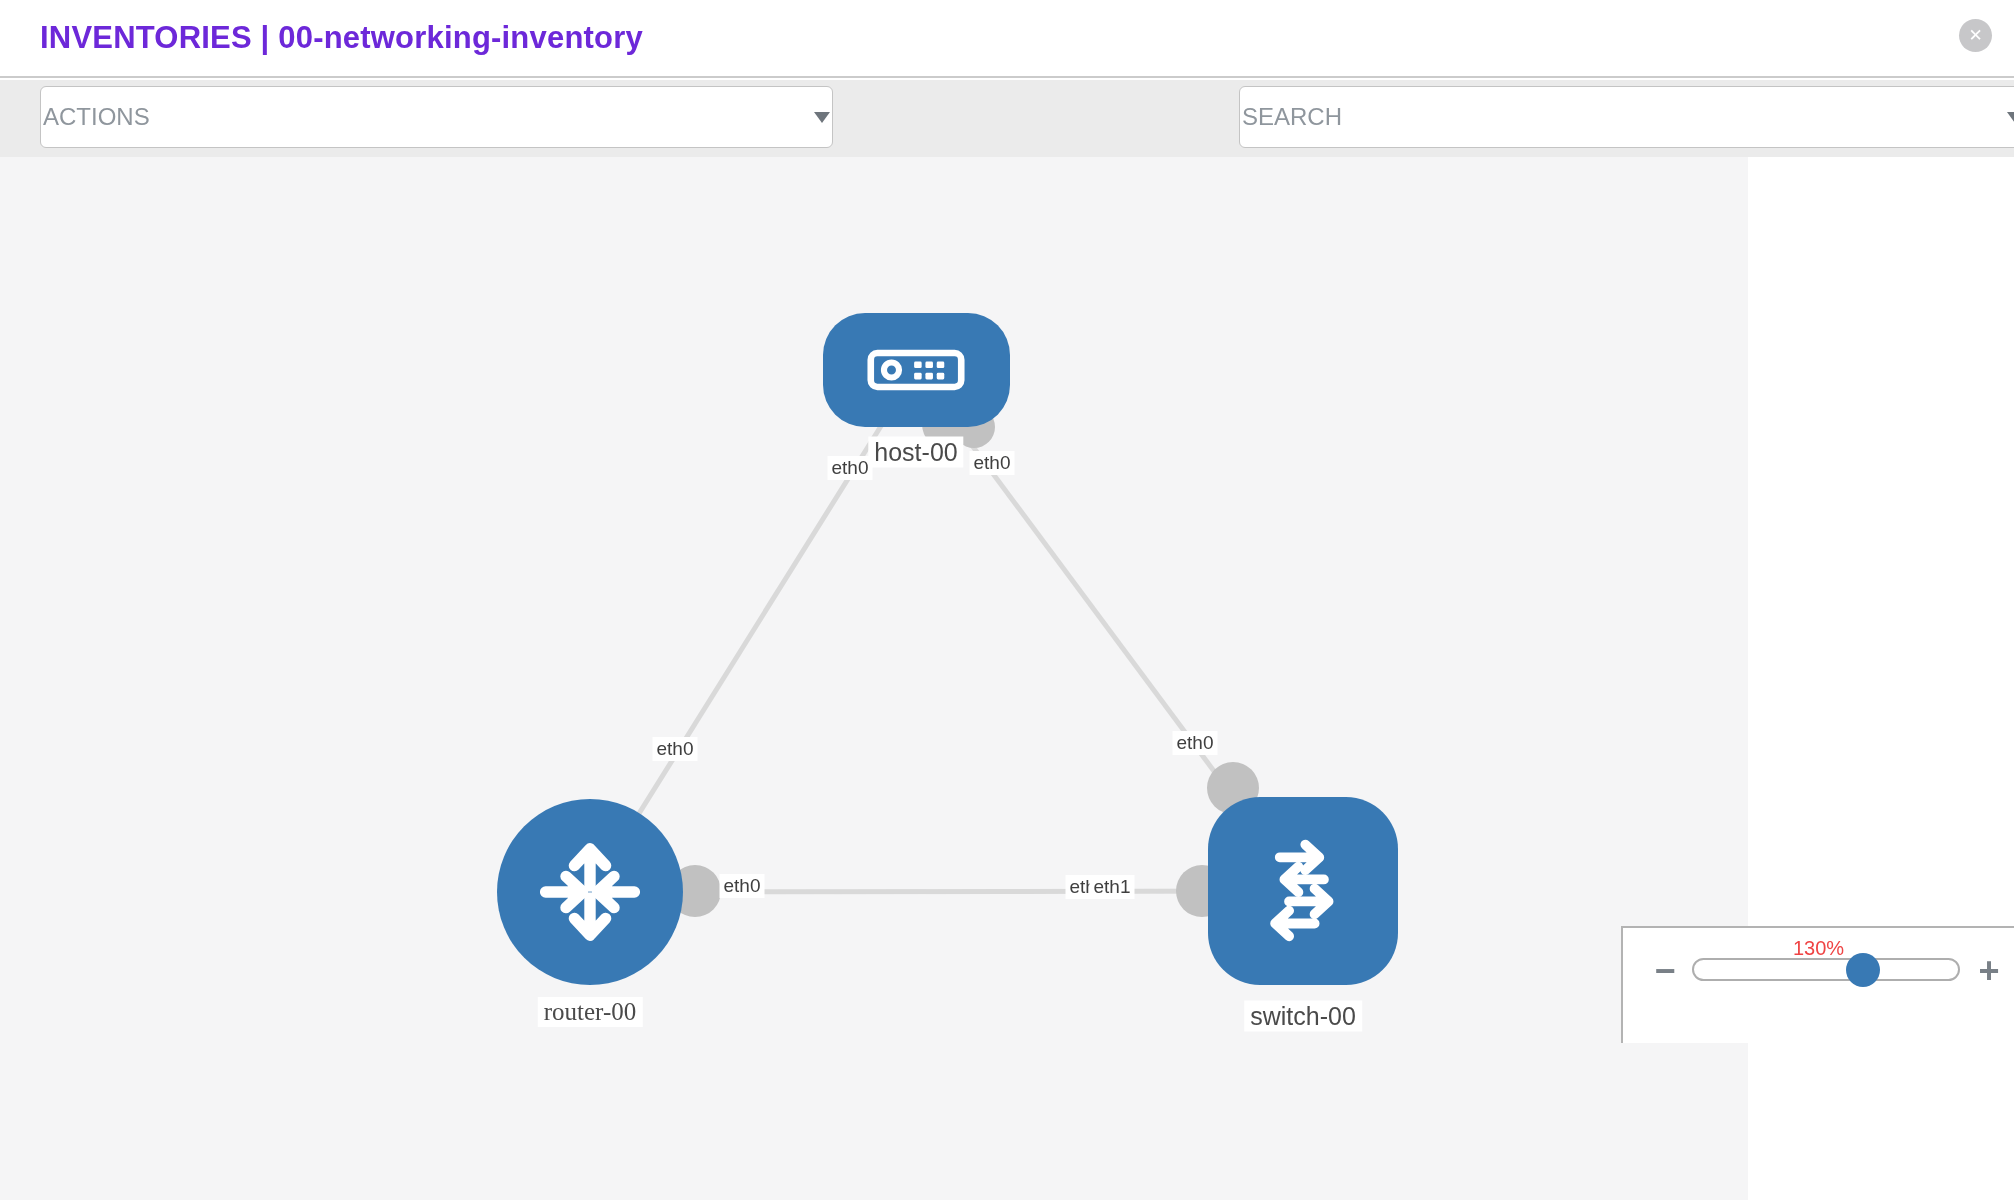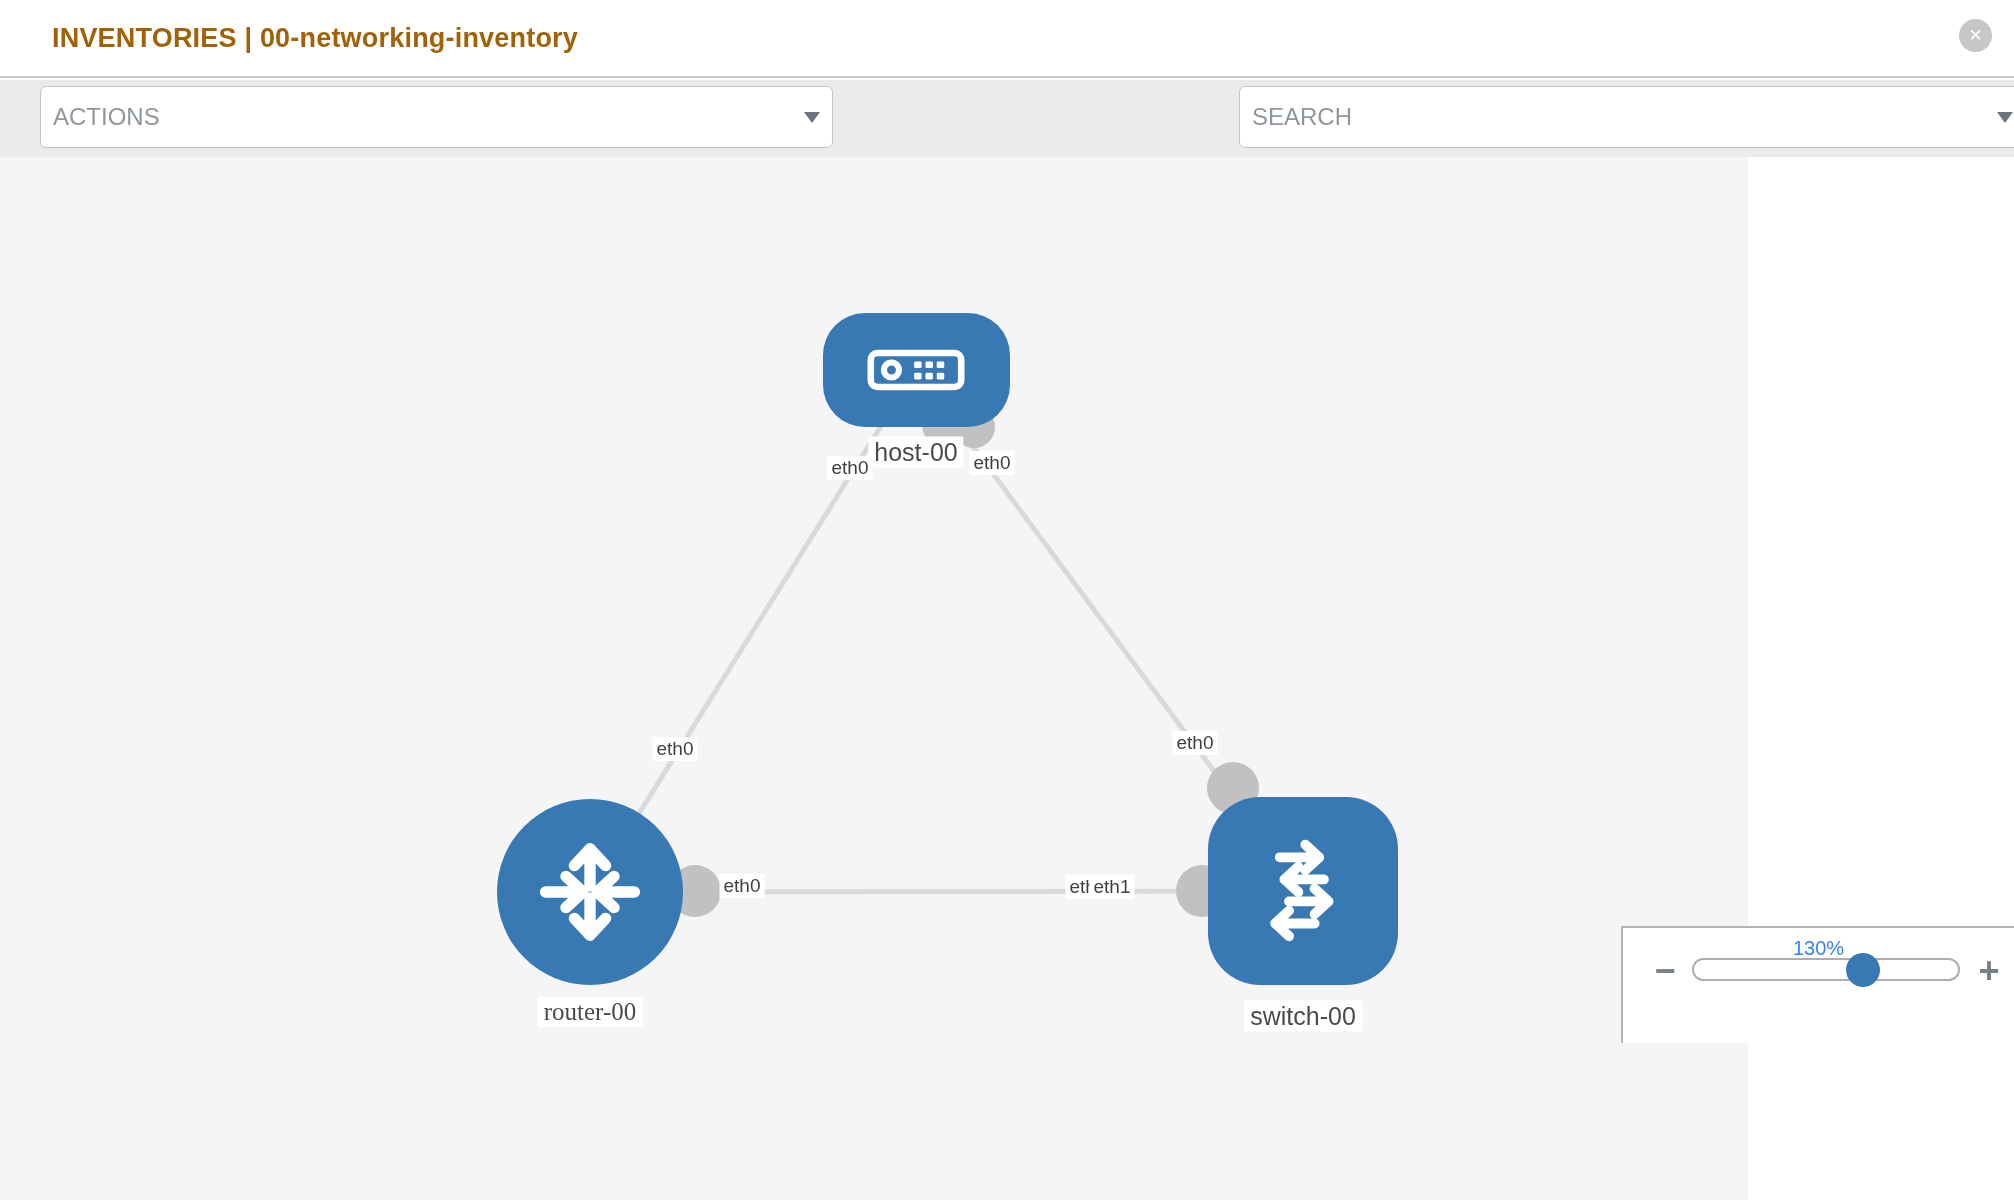--- a/index.html
+++ b/index.html
@@ -3,30 +3,30 @@
 <meta charset="utf-8">
 <style>
   * { box-sizing: border-box; margin: 0; padding: 0; }
   html,body { width: 2014px; height: 1200px; overflow: hidden; }
   body { font-family: "Liberation Sans", "DejaVu Sans", sans-serif; background: #fff; }
   .app { position: relative; width: 2014px; height: 1200px; overflow: hidden; background: #fff; }
 
   
   .header { position: absolute; left:0; top:0; width:100%; height:78px; background:#fff;
             border-bottom:2px solid #cbcbcb; }
-  .page-title { position:absolute; left:52px; top:50%; transform:translateY(-50%);
-                font-size:27px; font-weight:bold; color:#a16207; letter-spacing:.2px; }
+  .page-title { position:absolute; left:40px; top:50%; transform:translateY(-50%);
+                font-size:31px; font-weight:bold; color:#6d28d9; letter-spacing:.2px; }
   .close-btn { position:absolute; left:1959px; top:19px; width:33px; height:33px; border-radius:50%;
                background:#c7c7c9; color:#fff; display:flex; align-items:center; justify-content:center;
                font-size:17px; font-weight:bold; cursor:pointer; }
 
   
   .toolbar { position:absolute; left:0; top:80px; width:100%; height:77px; background:#ebebeb; }
   .dropdown { position:absolute; top:6px; height:62px; background:#fff; border:1px solid #c4c4c4;
-              border-radius:6px; display:flex; align-items:center; padding:0 12px; cursor:pointer; }
+              border-radius:6px; display:flex; align-items:center; padding:0 2px; cursor:pointer; }
   .dropdown.actions { left:40px;  width:793px; }
   .dropdown.search  { left:1239px; width:787px; }
   .dropdown .ph { font-size:24px; color:#8f969d; flex:1; }
   .chevron { width:0; height:0; border-left:8px solid transparent; border-right:8px solid transparent;
              border-top:11px solid #6e757c; }
   .tool-icon { position:absolute; top:96px; width:34px; height:34px; cursor:pointer; }
   .tool-icon.wrench { left:1049px; }
   .tool-icon.key    { left:1118px; }
 
   
@@ -37,21 +37,21 @@
           display:flex; align-items:center; justify-content:center; cursor:pointer; }
   .node-label { position:absolute; z-index:4; background:#fff; color:#4a4a4a; font-size:25px;
                 padding:1px 6px; white-space:nowrap; transform:translate(-50%,-50%); }
   .iface-label { position:absolute; background:#fff; color:#3f3f3f; font-size:19px;
                  padding:1px 4px; white-space:nowrap; transform:translate(-50%,-50%); }
 
   
   .zoom-panel { position:absolute; left:1621px; top:926px; width:393px; height:117px; background:#fff;
                 border-top:2px solid #b3b3b3; border-left:2px solid #b3b3b3; z-index:6; }
   .zoom-level { position:absolute; left:0; top:9px; width:100%; text-align:center;
-                font-size:20px; color:#3b82f6; }
+                font-size:20px; color:#ef4444; }
   .zoom-minus,.zoom-plus { position:absolute; top:26px; width:36px; height:36px; color:#798087;
                 font-size:36px; font-weight:bold; line-height:34px; text-align:center; cursor:pointer; }
   .zoom-minus { left:24px; } .zoom-plus { left:348px; }
   .zoom-track { position:absolute; left:69px; top:30px; width:268px; height:23px; background:#fff;
                 border:2px solid #aeaeae; border-radius:12px; cursor:pointer; }
   .zoom-thumb { position:absolute; top:25px; width:34px; height:34px; border-radius:50%;
                 background:var(--node-blue,#3879b4); cursor:grab; }
 </style>
 </head>
 <body>

